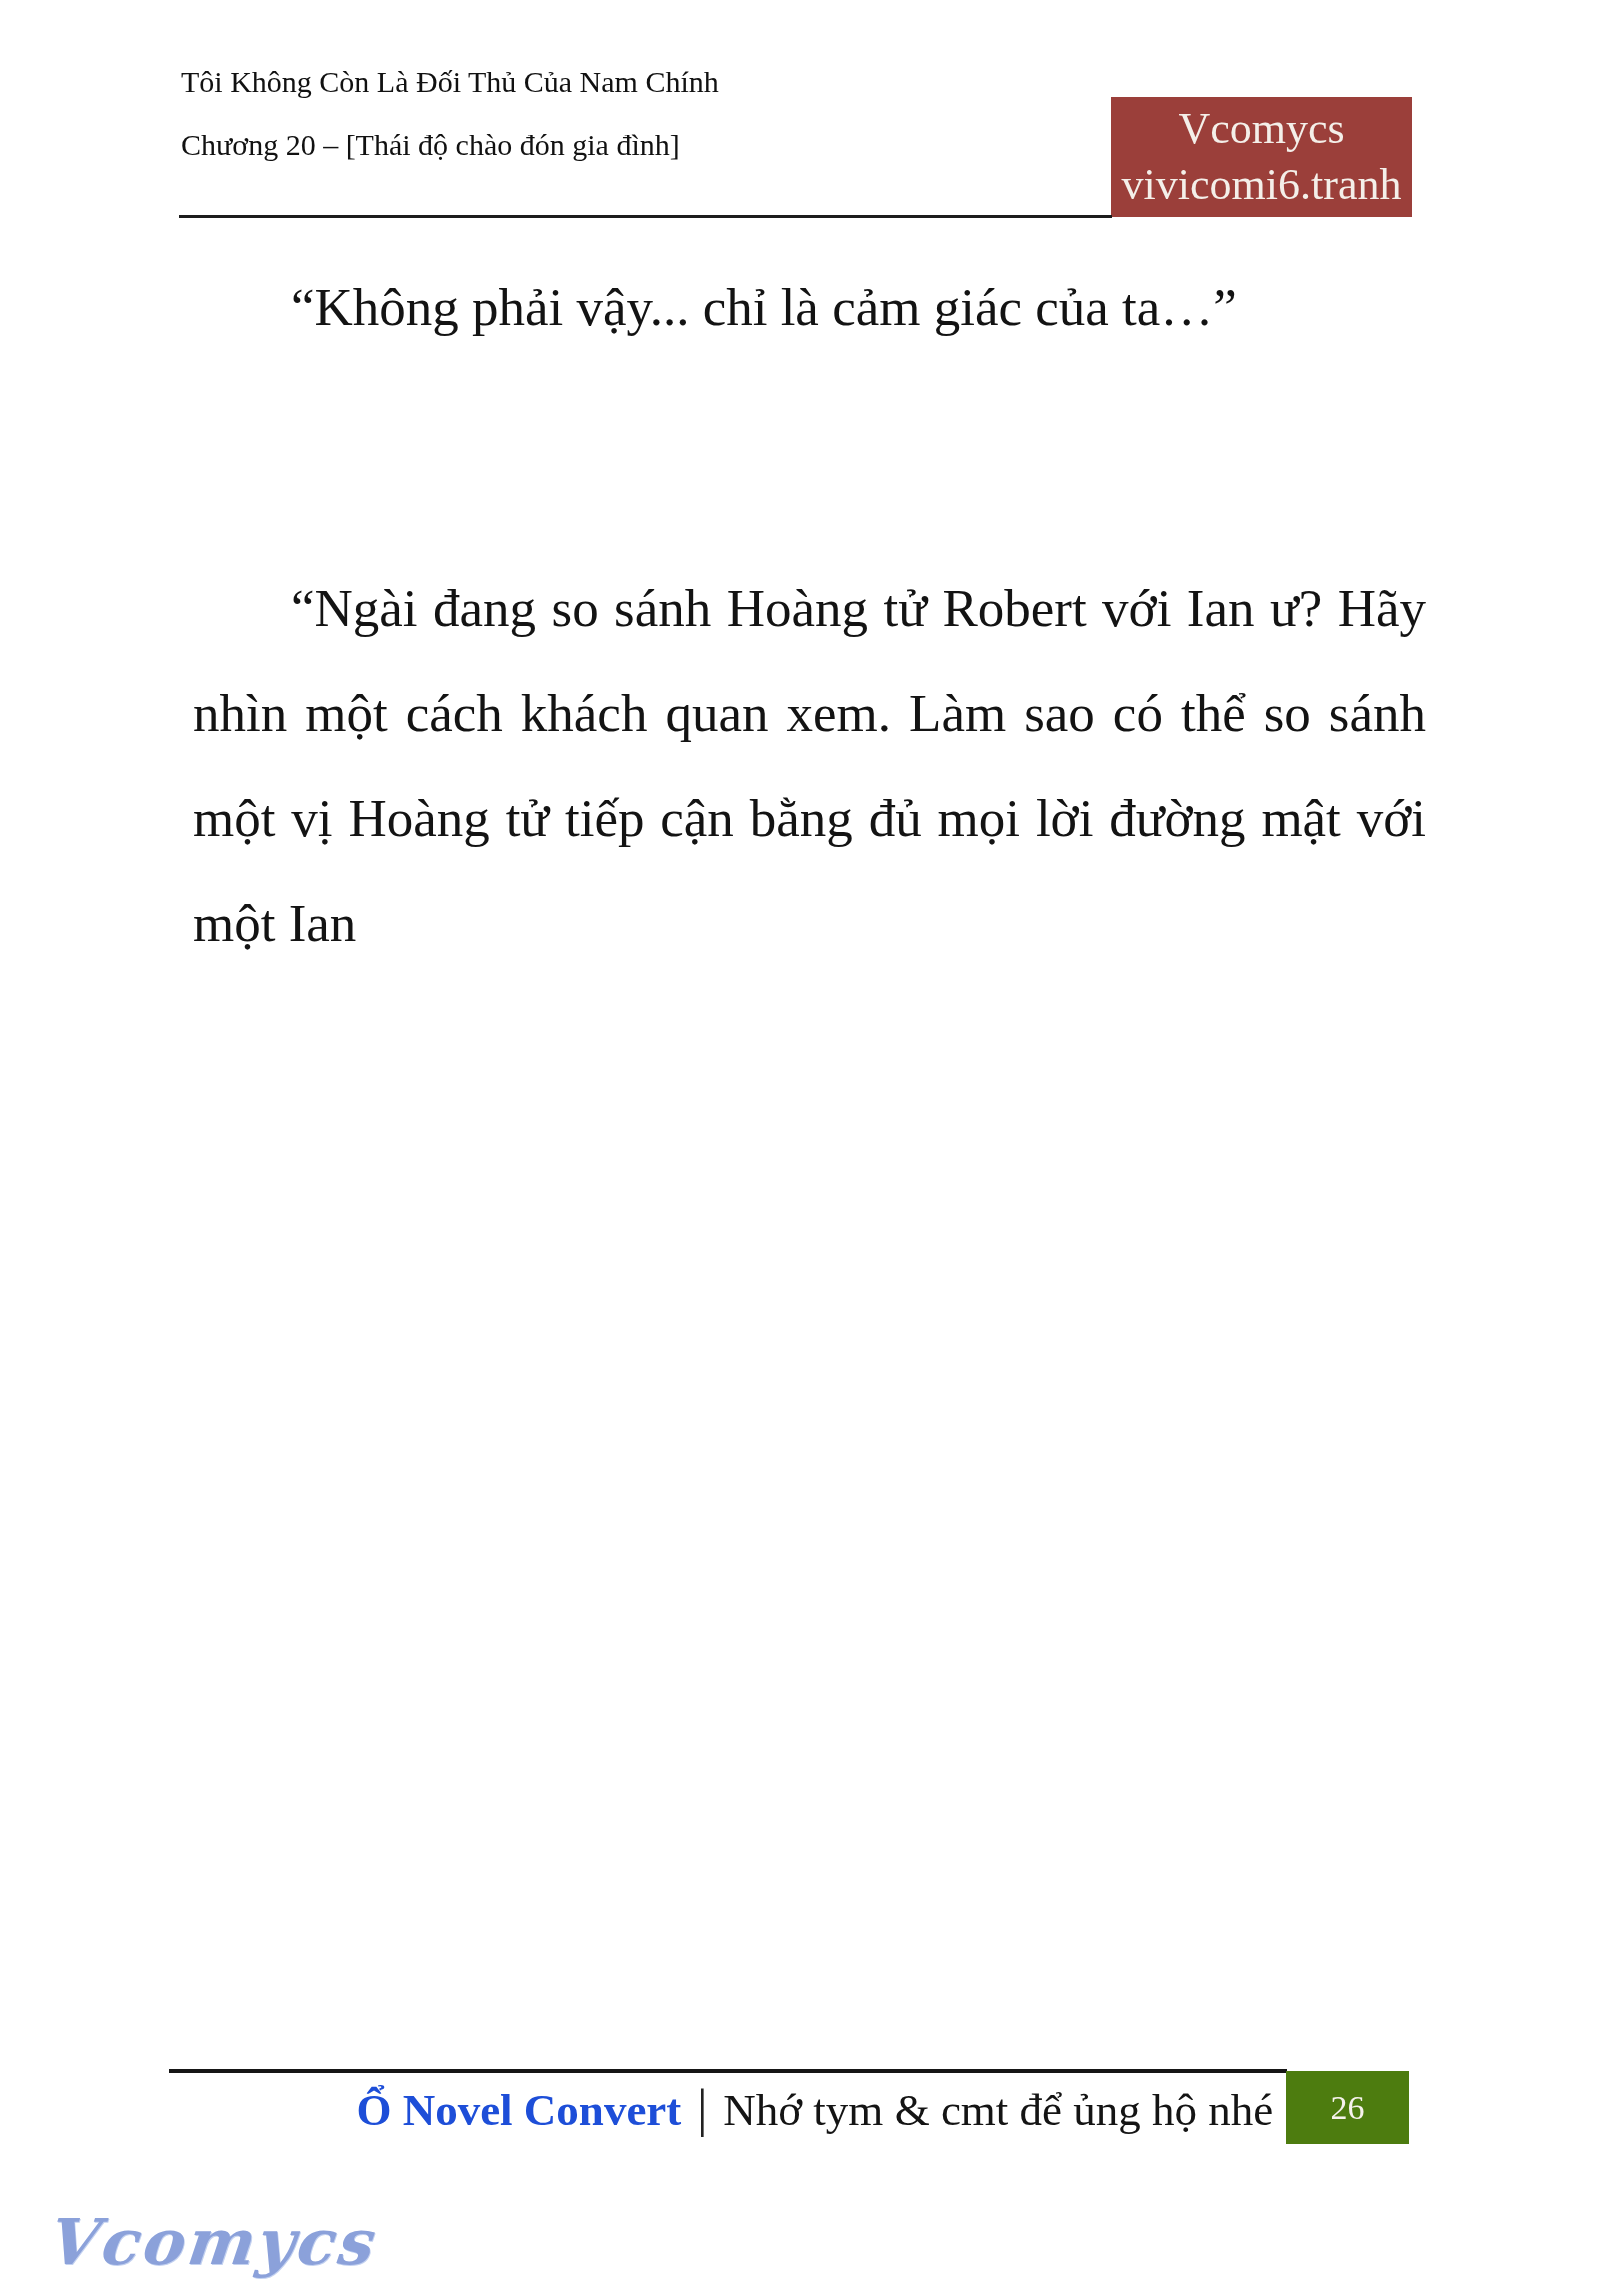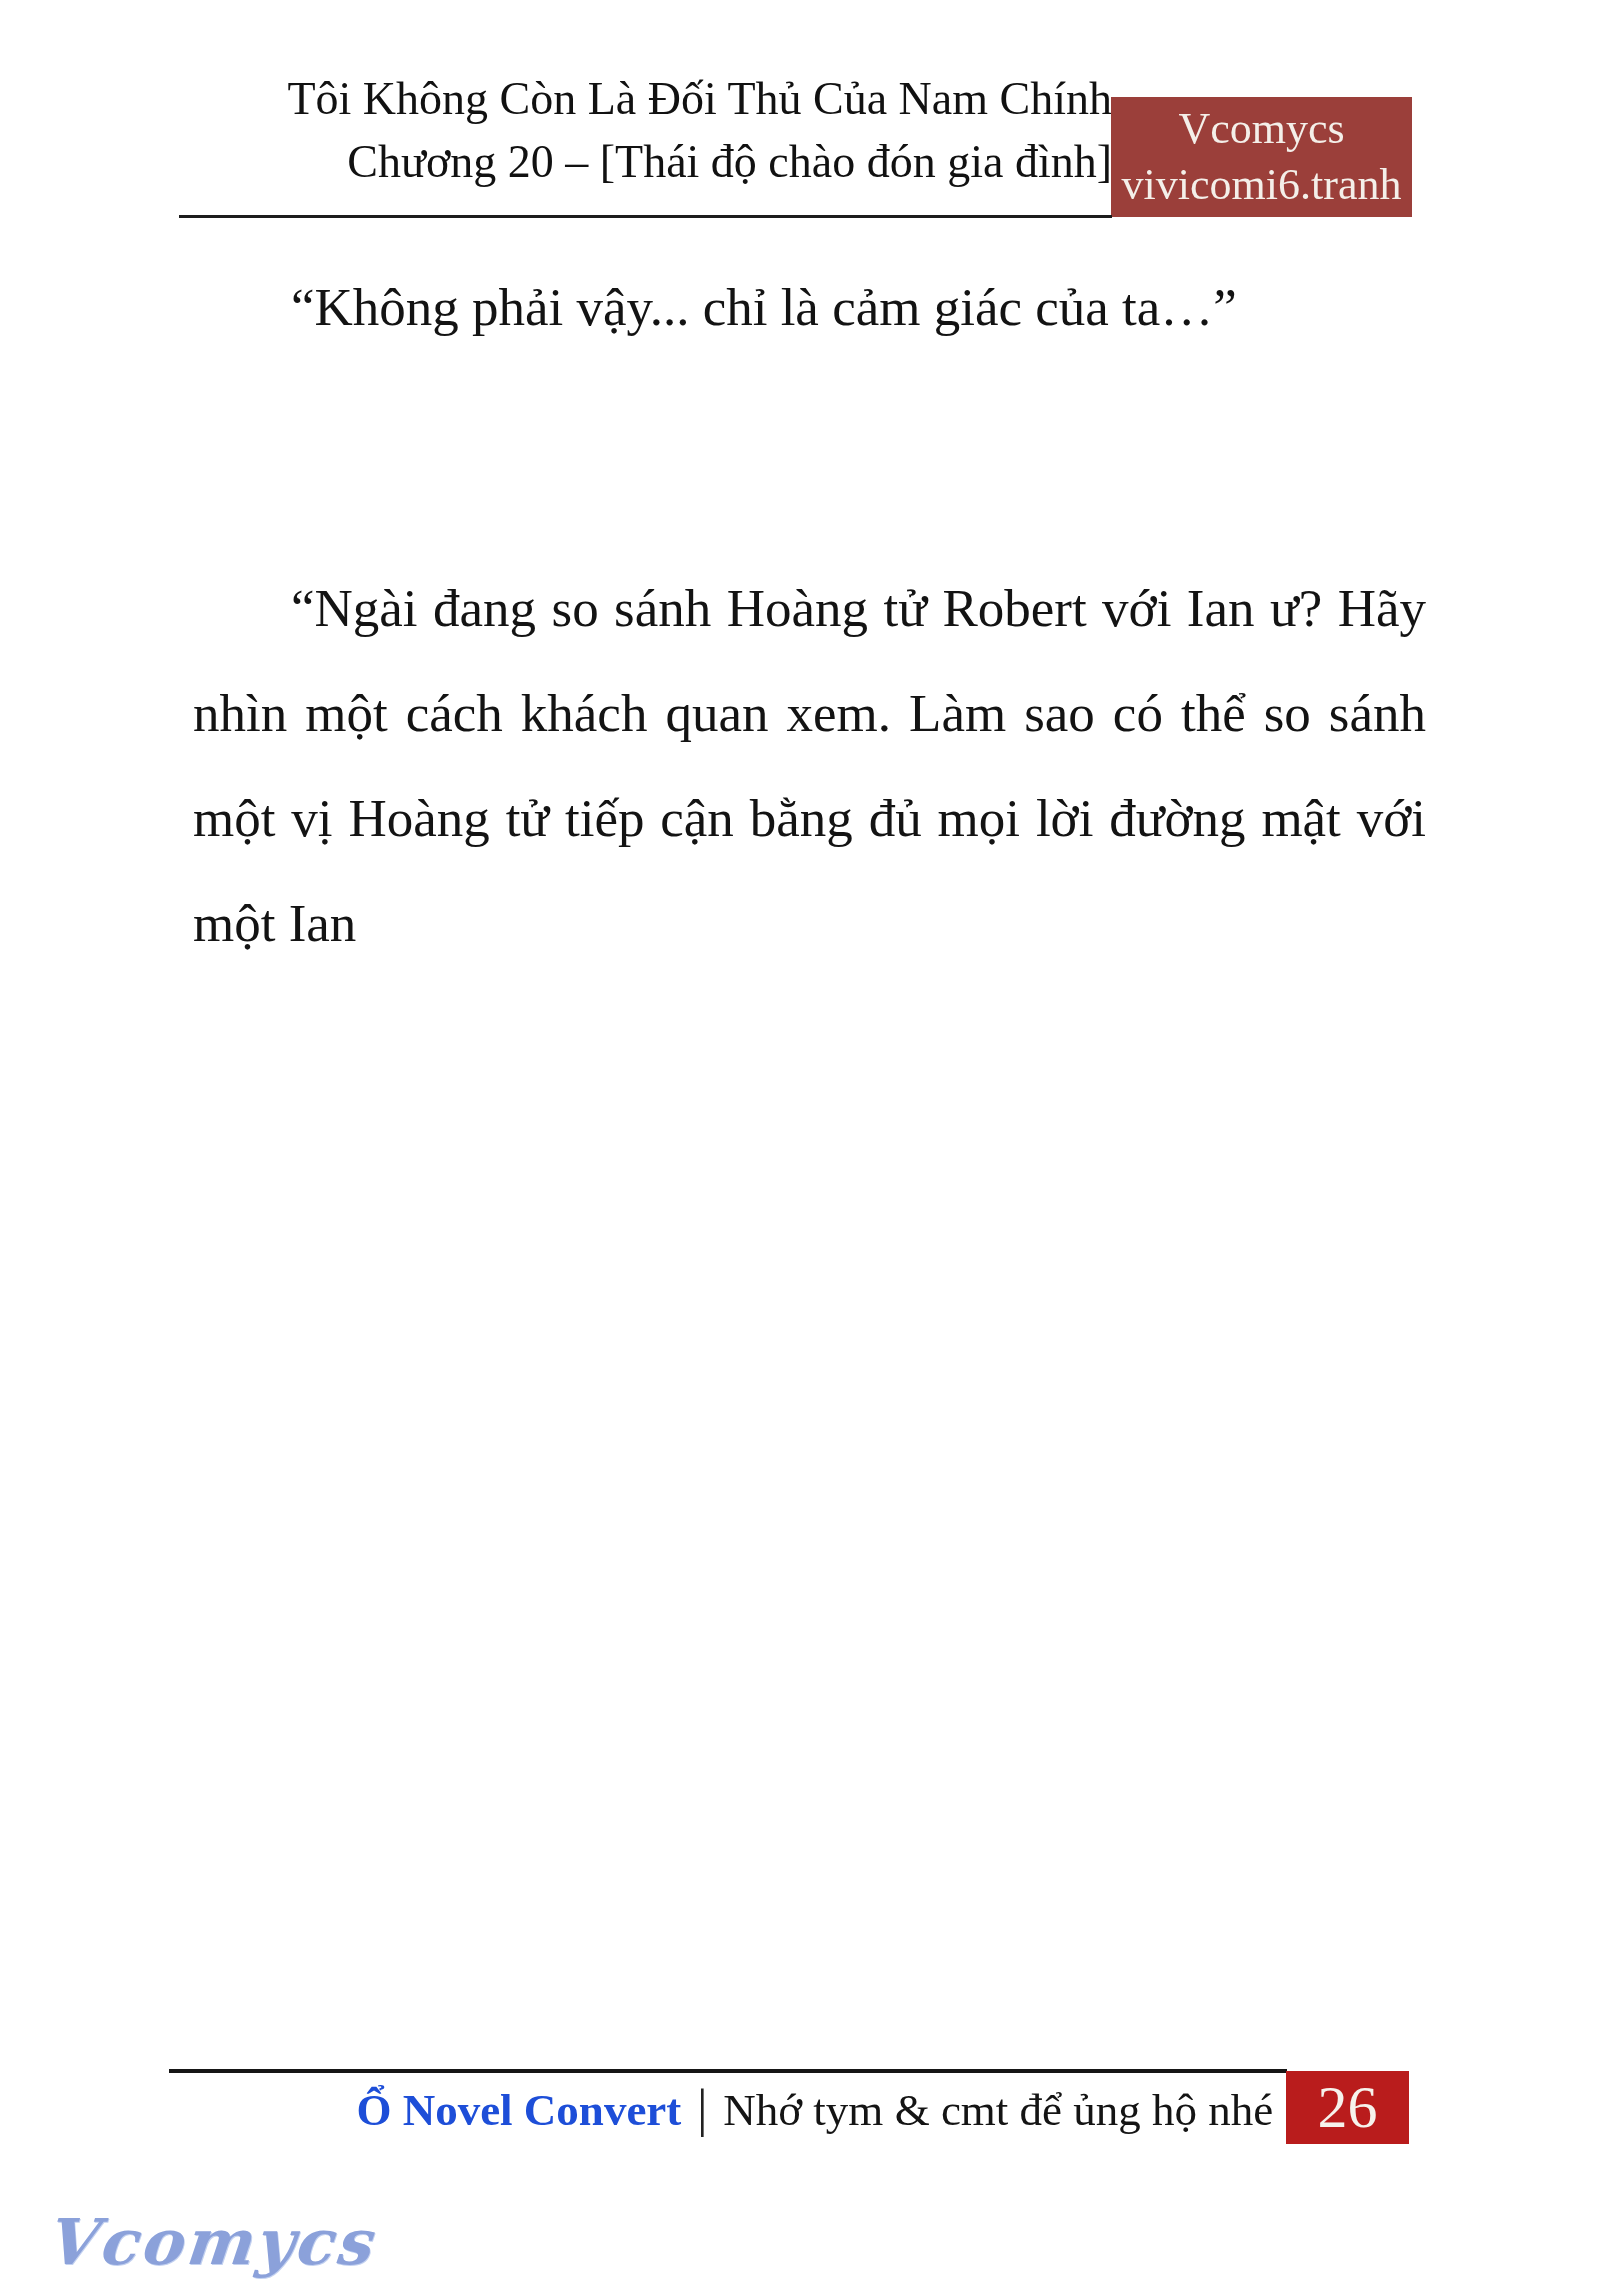--- a/index.html
+++ b/index.html
@@ -15,24 +15,24 @@
     background: #ffffff;
     overflow: hidden;
     font-family: "Liberation Serif", "DejaVu Serif", serif;
     color: #141414;
   }
 
   
   .header-title {
     position: absolute;
     left: 181px;
-    top: 67px;
+    top: 50px;
     width: 931px;
-    text-align: right;
-    font-size: 46px;
+    text-align: left;
+    font-size: 30px;
     line-height: 63px;
     color: #111111;
     white-space: nowrap;
   }
   .brand-box {
     position: absolute;
     left: 1111px;
     top: 97px;
     width: 301px;
     height: 120px;
@@ -112,26 +112,26 @@
     color: #141414;
     margin-right: 13.7px;
     text-align: right;
   }
   .page-num-box {
     position: absolute;
     left: 1286px;
     top: 2071px;
     width: 123px;
     height: 73px;
-    background: #b91c1c;
+    background: #4d7c0f;
     color: #f6f2ec;
     display: flex;
     align-items: center;
     justify-content: center;
-    font-size: 60px;
+    font-size: 34px;
   }
 
   
   .watermark {
     position: absolute;
     left: 51px;
     top: 2205px;
     font-family: "DejaVu Serif", serif;
     font-style: italic;
     font-weight: bold;

